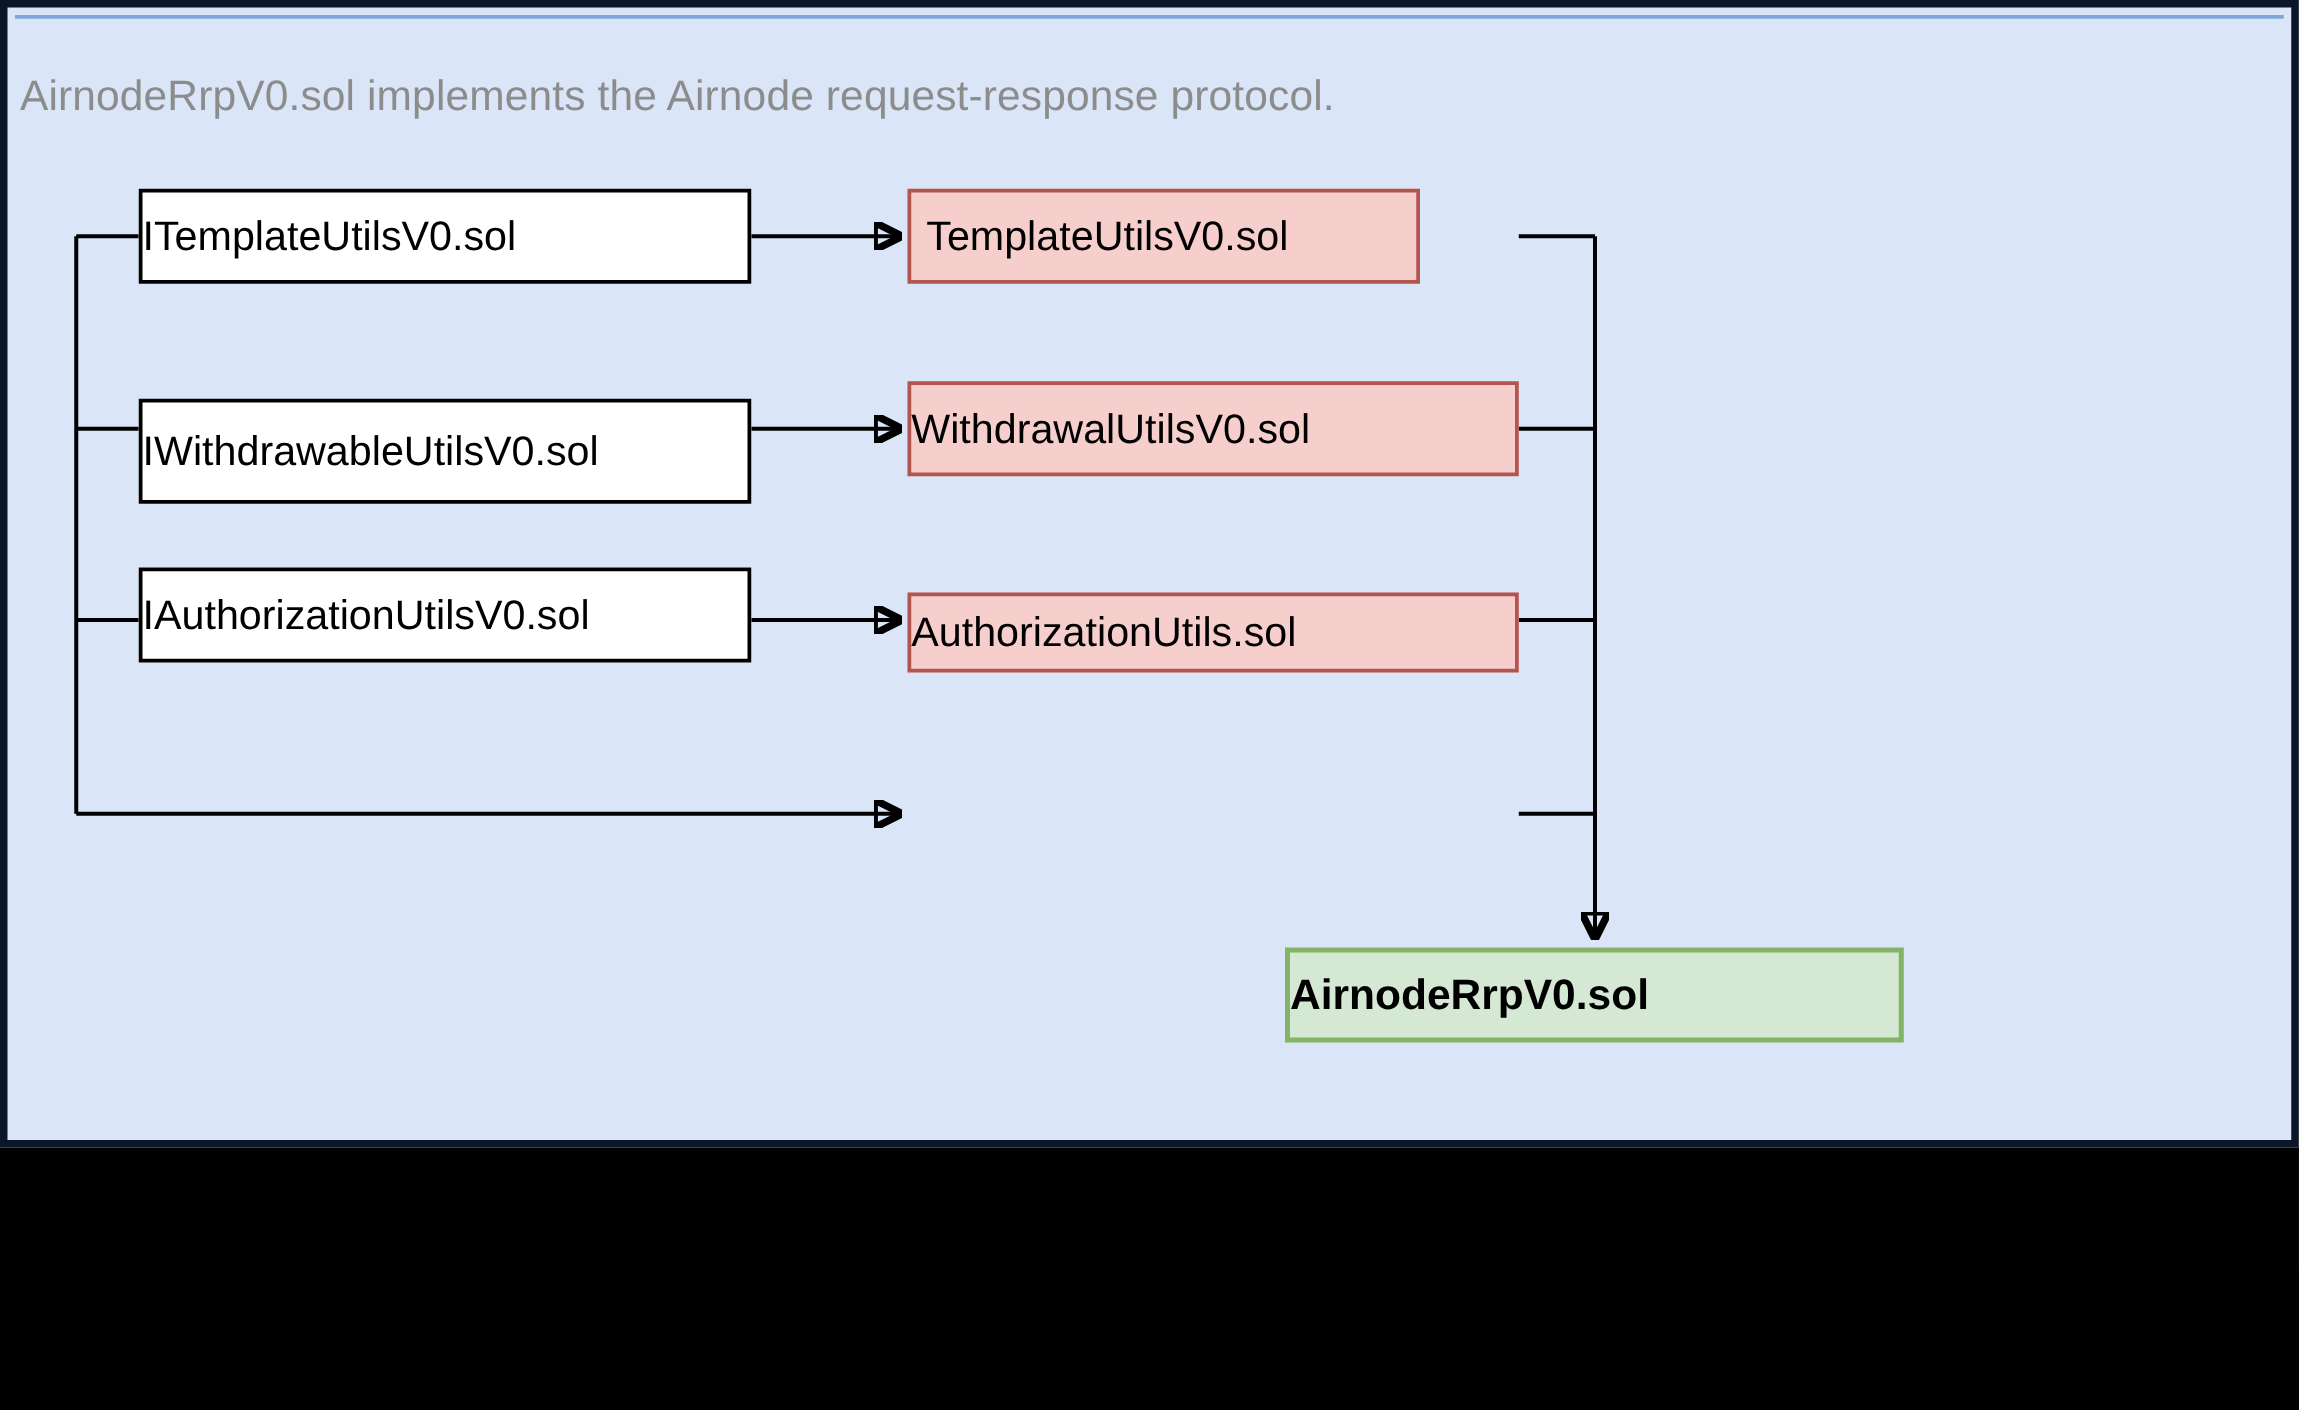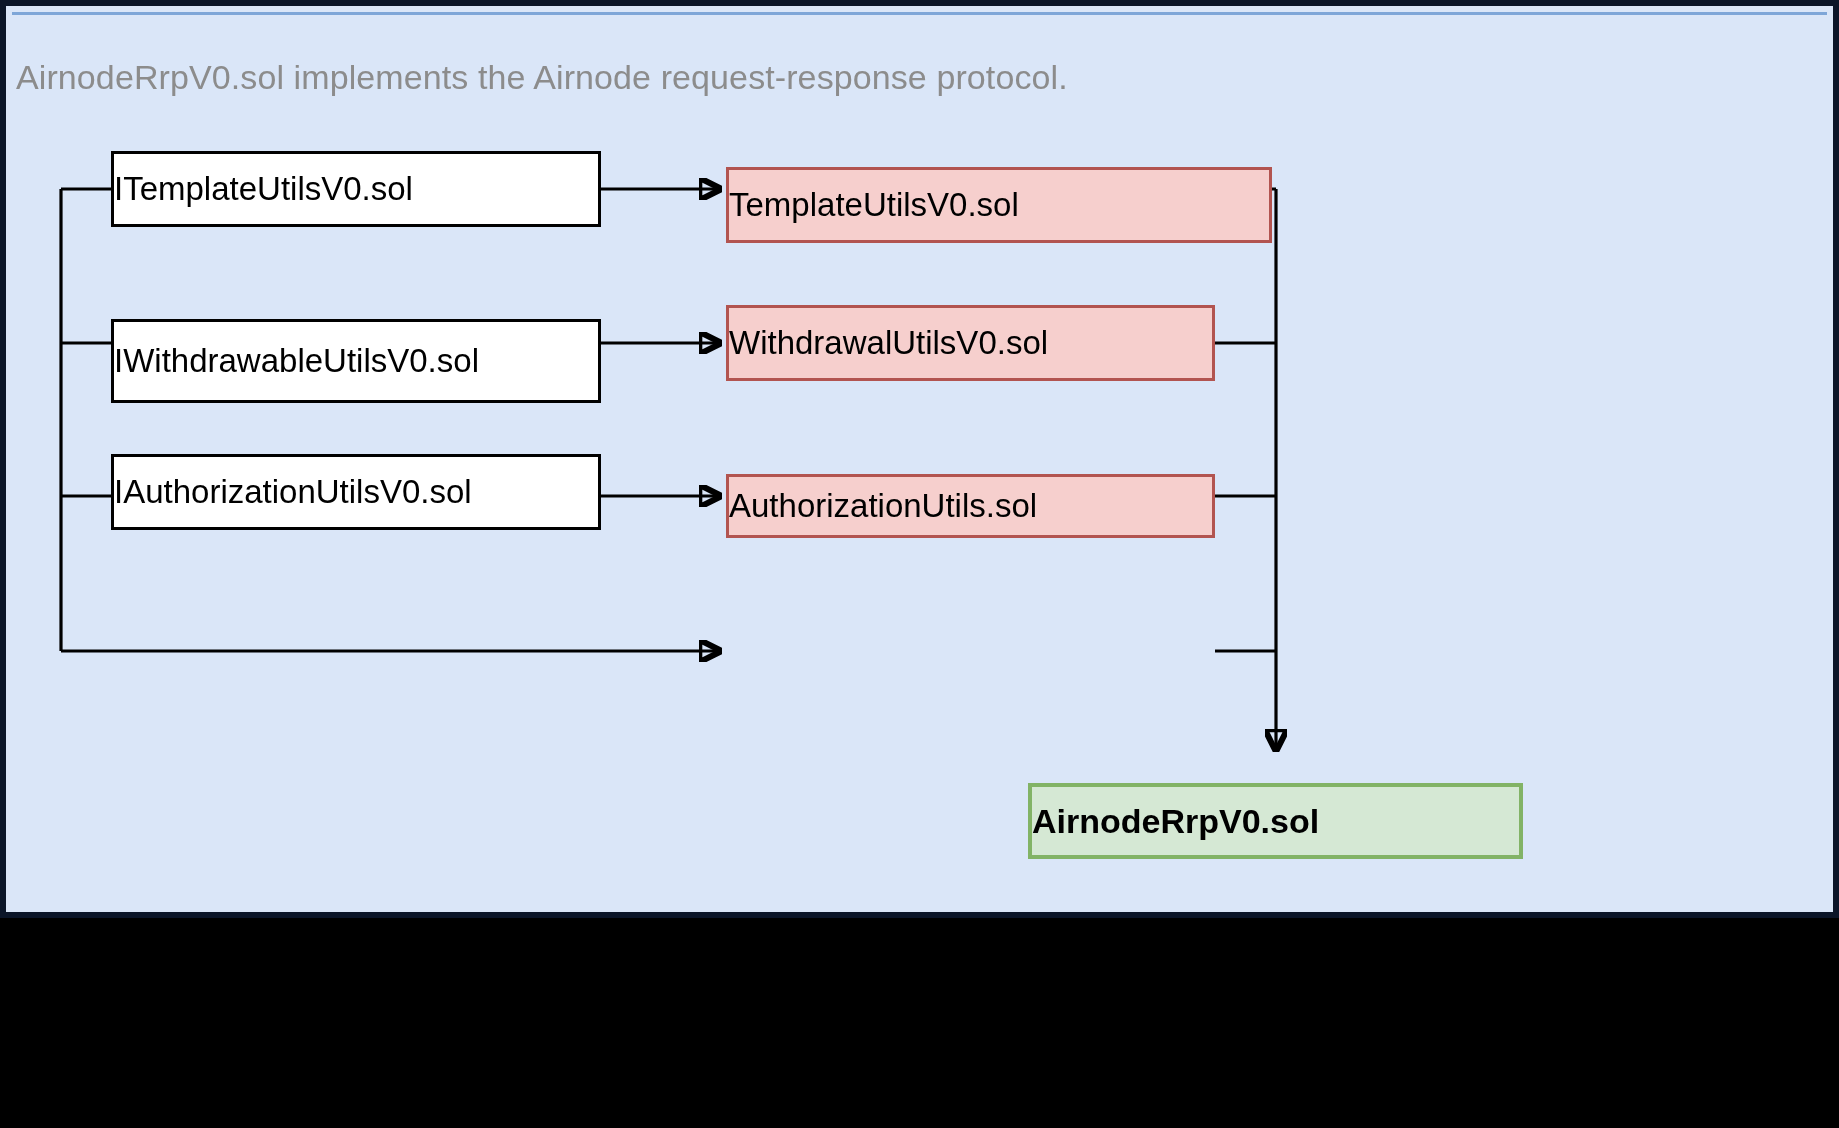--- a/index.html
+++ b/index.html
@@ -95,31 +95,31 @@
     </div>
 
     <div class="node iface" style="left:105px;top:313px;width:490px;height:84px;">
       <span>IWithdrawableUtilsV0.sol</span>
     </div>
 
     <div class="node iface" style="left:105px;top:448px;width:490px;height:76px;">
       <span>IAuthorizationUtilsV0.sol</span>
     </div>
 
-    <div class="node impl" style="left:720px;top:161px;width:546px;height:76px;">
+    <div class="node impl" style="left:720px;top:145px;width:410px;height:76px;padding-left:12px;">
       <span>TemplateUtilsV0.sol</span>
     </div>
 
     <div class="node impl" style="left:720px;top:299px;width:489px;height:76px;">
       <span>WithdrawalUtilsV0.sol</span>
     </div>
 
     <div class="node impl" style="left:720px;top:468px;width:489px;height:64px;">
       <span>AuthorizationUtils.sol</span>
     </div>
 
 
-    <div class="node target" style="left:1022px;top:777px;width:495px;height:76px;">
+    <div class="node target" style="left:1022px;top:752px;width:495px;height:76px;">
       <span>AirnodeRrpV0.sol</span>
     </div>
 
   </div>
 </div>
 
 </body></html>

